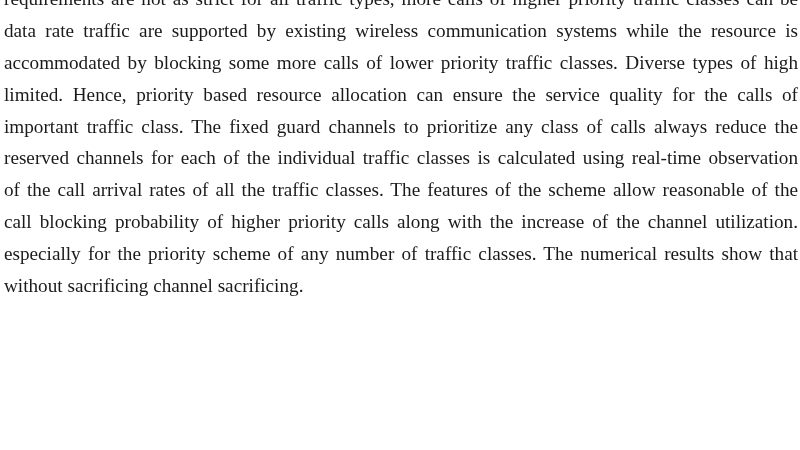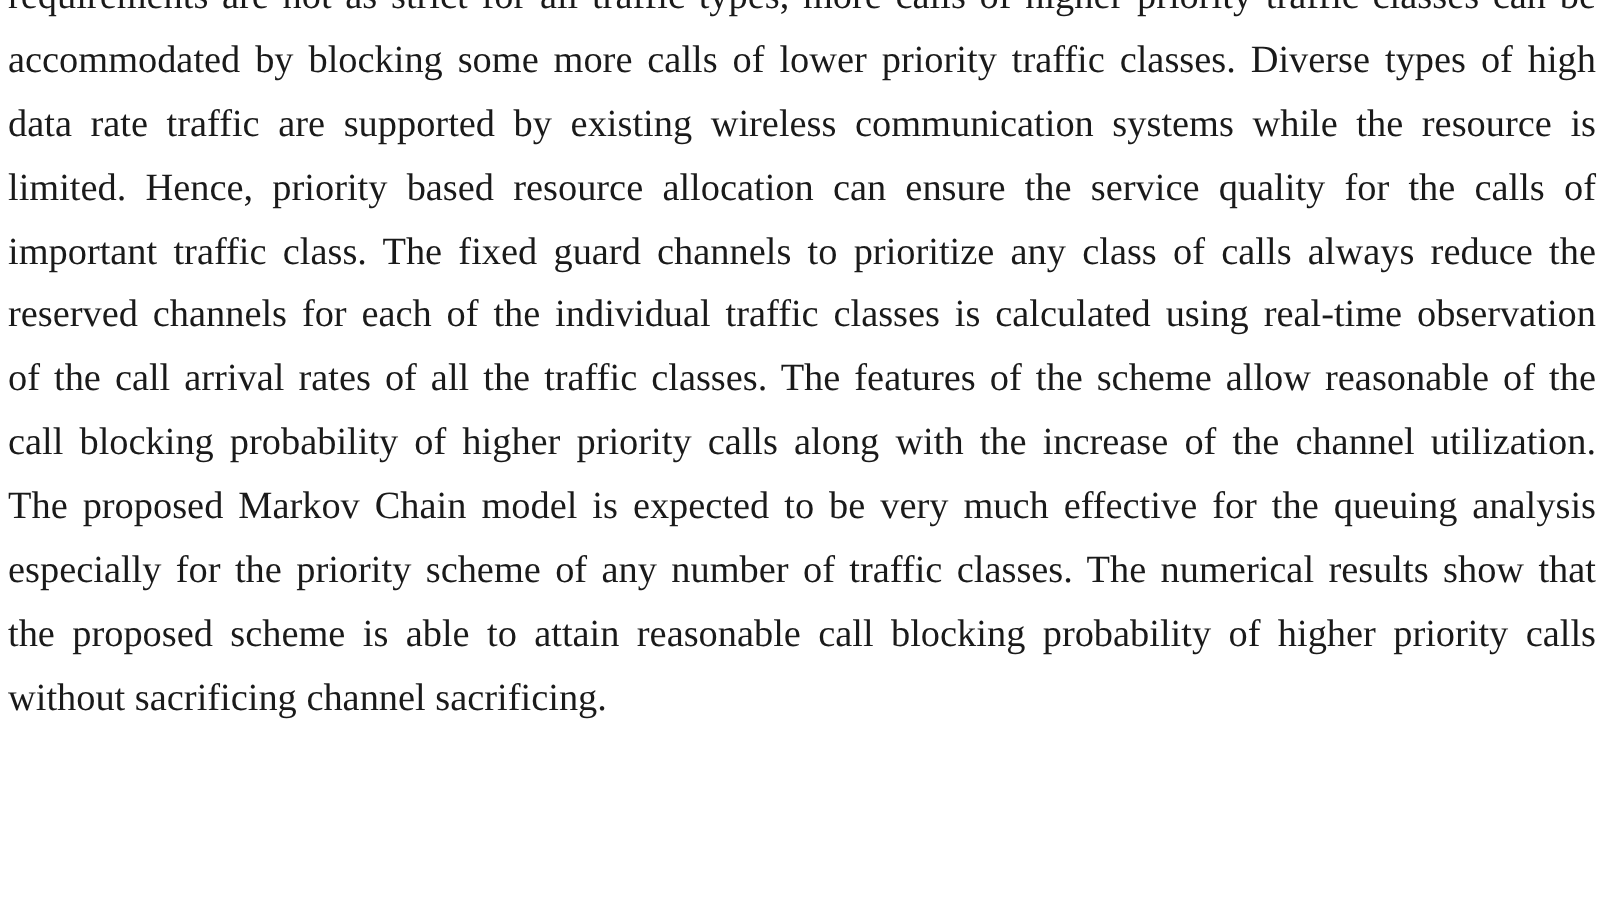--- a/index.html
+++ b/index.html
@@ -15,24 +15,22 @@
     text-align: justify;
     text-align-last: justify;
   }
   .line.last { text-align-last: left; }
 </style>
 </head>
 <body>
 
 <div class="page">
   <div class="line">requirements are not as strict for all traffic types, more calls of higher priority traffic classes can be</div>
+  <div class="line">data rate traffic are supported by existing wireless communication systems while the resource is</div>
   <div class="line">accommodated by blocking some more calls of lower priority traffic classes. Diverse types of high</div>
-  <div class="line">data rate traffic are supported by existing wireless communication systems while the resource is</div>
   <div class="line">limited. Hence, priority based resource allocation can ensure the service quality for the calls of</div>
   <div class="line">important traffic class. The fixed guard channels to prioritize any class of calls always reduce the</div>
   <div class="line">reserved channels for each of the individual traffic classes is calculated using real-time observation</div>
   <div class="line">of the call arrival rates of all the traffic classes. The features of the scheme allow reasonable of the</div>
   <div class="line">call blocking probability of higher priority calls along with the increase of the channel utilization.</div>
-  <div class="line">The proposed Markov Chain model is expected to be very much effective for the queuing analysis</div>
   <div class="line">especially for the priority scheme of any number of traffic classes. The numerical results show that</div>
-  <div class="line">the proposed scheme is able to attain reasonable call blocking probability of higher priority calls</div>
   <div class="line last">without sacrificing channel sacrificing.</div>
 </div>
 
 </body></html>

